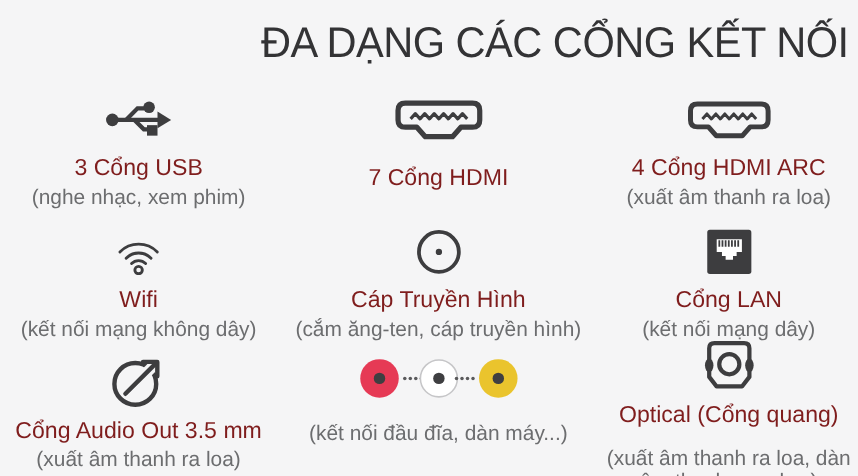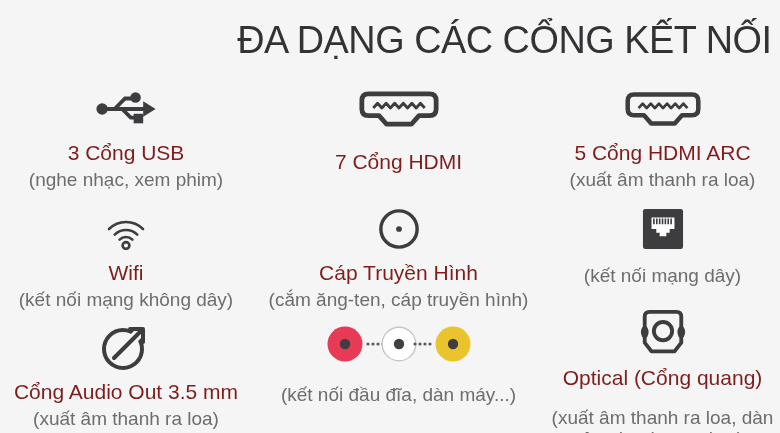--- a/index.html
+++ b/index.html
@@ -83,21 +83,21 @@
       <div class="sub"></div>
     </div>
 
     <div class="cell">
       <div class="icon-box">
         <svg width="76" height="36" viewBox="0 0 84 38">
           <path class="stroke" stroke-width="5" stroke-linejoin="round" d="M10 3 H74 Q81 3 81 10 V19 Q81 26 74 26 H63 L55 35 H29 L21 26 H10 Q3 26 3 19 V10 Q3 3 10 3 Z"></path>
           <polyline class="stroke" stroke-width="3" stroke-linejoin="round" points="15,18 19.5,13 24,18 28.5,13 33,18 37.5,13 42,18 46.5,13 51,18 55.5,13 60,18 64.5,13 69,18"></polyline>
         </svg>
       </div>
-      <div class="label">5 Cổng HDMI ARC</div>
+      <div class="label">4 Cổng HDMI ARC</div>
       <div class="sub">(xuất âm thanh ra loa)</div>
     </div>
   </div>
 
   <div class="row row2">
 
     <div class="cell">
       <div class="icon-box">
         <svg width="48" height="42" viewBox="0 0 48 42">
           <path class="stroke" stroke-width="2.6" stroke-linecap="round" d="M7 21 A24 24 0 0 1 41 21"></path>
@@ -130,20 +130,21 @@
             <line x1="12.5" y1="11" x2="12.5" y2="17"></line>
             <line x1="15.5" y1="11" x2="15.5" y2="17"></line>
             <line x1="18.5" y1="11" x2="18.5" y2="17"></line>
             <line x1="21.5" y1="11" x2="21.5" y2="17"></line>
             <line x1="24.5" y1="11" x2="24.5" y2="17"></line>
             <line x1="27.5" y1="11" x2="27.5" y2="17"></line>
             <line x1="30.5" y1="11" x2="30.5" y2="17"></line>
           </g>
         </svg>
       </div>
+      <div class="label">Cổng LAN</div>
       <div class="sub">(kết nối mạng dây)</div>
     </div>
   </div>
 
   <div class="row row3">
 
     <div class="cell">
       <div class="icon-box">
         <svg width="54" height="56" viewBox="0 0 54 56">
           <circle class="stroke" stroke-width="4" cx="24" cy="33" r="19"></circle>

